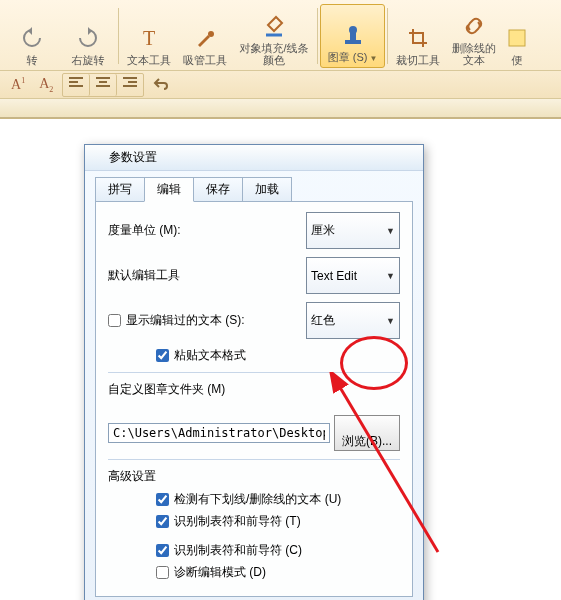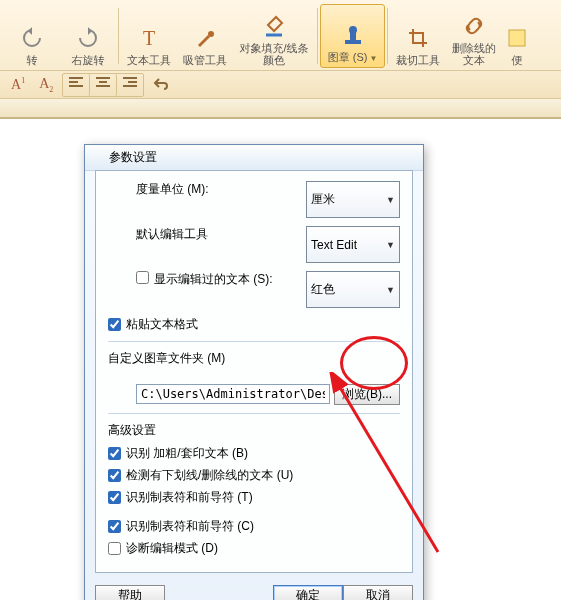--- a/index.html
+++ b/index.html
@@ -117,35 +117,35 @@
     border-bottom: 1px solid #fdfefe;
     z-index: 2;
   }
   .tab-body {
     border: 1px solid #9fb3c9;
     margin: 0 10px 8px 10px;
     margin-top: -1px;
     background: #fdfefe;
     padding: 10px 12px;
   }
-  .row { display:flex; margin-bottom:8px;margin-left:28px; }
+  .row { display:flex; align-items:center; margin-bottom:8px; }
   .row label { font-size:12px; }
   .combo {
     border: 1px solid #7a8a9c;
     background: linear-gradient(#fff,#eef3f9);
     padding: 1px 4px;
     font-size: 12px;
     display: flex;
     align-items: center;
     justify-content: space-between;
     min-width: 94px;
     height: 37px;
   }
   .combo .arrow { font-size:9px; color:#333; }
-  .chk-row { display:flex; align-items:center; gap:5px; margin-bottom:5px; font-size:12px; }
+  .chk-row { display:flex; align-items:center; gap:5px; margin-bottom:5px; font-size:12px;margin-left:48px; }
   input[type=checkbox]{ width:13px; height:13px; margin:0; accent-color:#2d6bbd; flex-shrink:0; }
   .hr { border-top:1px solid #c7d6e8; margin:8px 0; }
   .path-input {
     border:1px solid #8aa0b8; background:#fff; padding:2px 4px; font-size:12px;
     font-family: "SimSun", monospace; flex:1; height:20px;
   }
   .win-btn {
     border:1px solid #8a8a8a;
     background: linear-gradient(#fdfdfd,#e2e2e2);
     padding: 1px 8px;
@@ -283,20 +283,26 @@
     </g>
   </svg>
 </div>
 
 <div class="doc-area"></div>
 
 <div class="dialog">
   <div class="titlebar">
     <span>参数设置</span>
   </div>
+  <div class="tabs">
+    <div class="tab">拼写</div>
+    <div class="tab active">编辑</div>
+    <div class="tab">保存</div>
+    <div class="tab">加载</div>
+  </div>
   <div class="tab-body">
 
     <div class="row">
       <label style="flex:1">度量单位 (M):</label>
       <div class="combo">
         <span>厘米</span>
         <span class="arrow">▼</span>
       </div>
     </div>
     <div class="row">
@@ -317,30 +323,26 @@
     <div class="chk-row">
       <input type="checkbox" checked="" style="">
       <span>粘贴文本格式</span>
     </div>
 
     <div class="hr"></div>
 
     <div style="font-size:12px;margin-bottom:17px">自定义图章文件夹 (M)</div>
     <div class="row" style="gap:4px">
       <input class="path-input" value="C:\Users\Administrator\Desktop\引" style="">
-      <button class="win-btn" style="min-width:66px;padding:1px 2px">浏览(B)...</button>
+      <button class="win-btn" style="min-width:66px;padding:17px 2px">浏览(B)...</button>
     </div>
 
     <div class="hr"></div>
 
     <div style="font-size:12px;margin-bottom:6px">高级设置</div>
-    <div class="chk-row">
-      <input type="checkbox" checked="" style="">
-      <span>识别 加粗/套印文本 (B)</span>
-    </div>
     <div class="chk-row">
       <input type="checkbox" checked="" style="">
       <span>检测有下划线/删除线的文本 (U)</span>
     </div>
     <div class="chk-row" style="margin-bottom:12px">
       <input type="checkbox" checked="" style="">
       <span>识别制表符和前导符 (T)</span>
     </div>
     <div class="chk-row">
       <input type="checkbox" checked="" style="">

